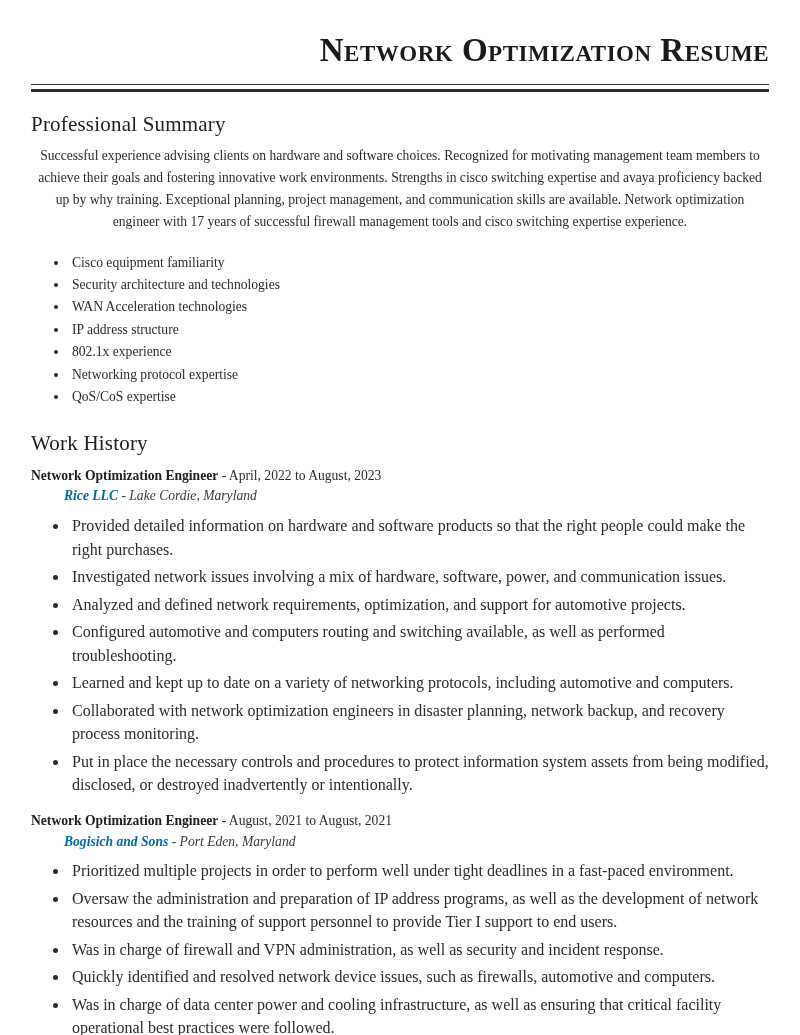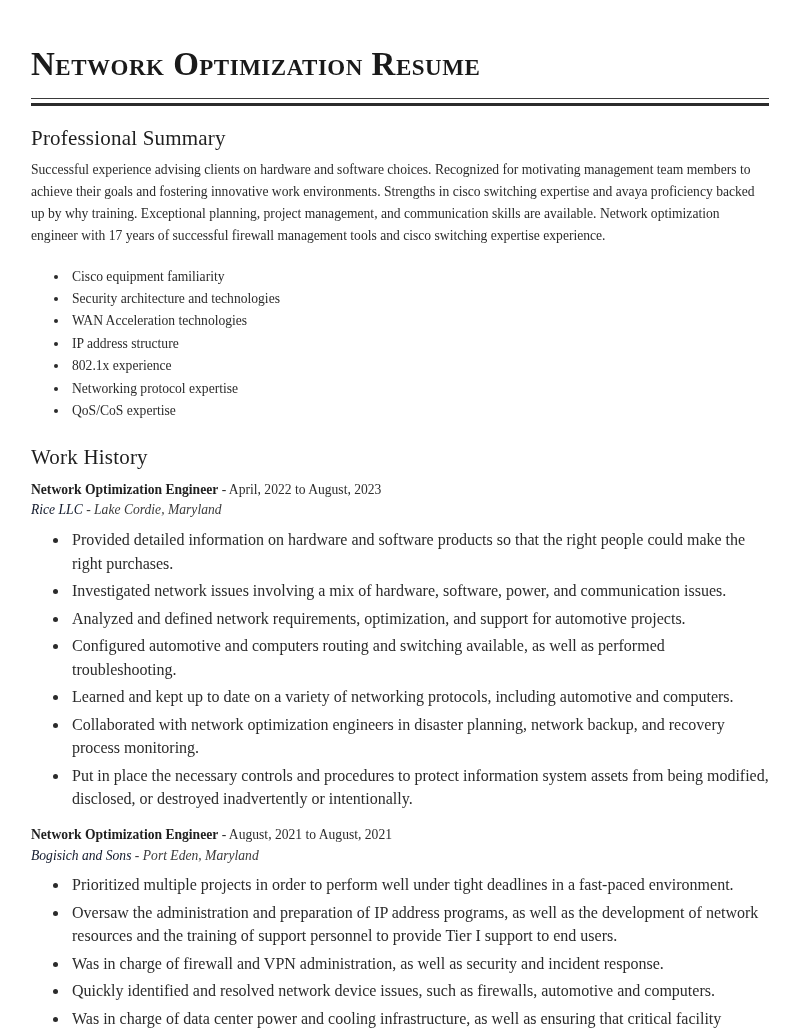--- a/index.html
+++ b/index.html
@@ -18,29 +18,29 @@
     height: 1035px;
     margin: 0 auto;
     background: #ffffff;
     overflow: hidden;
     box-sizing: border-box;
     padding: 0 31px;
   }
 
   
   .doc-title {
-    text-align: left;
+    text-align: right;
     font-family: "Liberation Serif", "DejaVu Serif", serif;
     font-variant: small-caps;
     font-weight: bold;
     font-size: 33px;
     letter-spacing: 0.5px;
     color: #1a1a1a;
     margin: 0;
-    padding-top: 44px;
+    padding-top: 30px;
     line-height: 1.25;
     white-space: nowrap;
   }
   .rules {
     margin-top: 13px;
   }
   .rule-thin {
     height: 1px;
     background: #3a3a3a;
   }
@@ -77,21 +77,21 @@
     margin: 0 0 8px 0;
     line-height: 1.2;
     letter-spacing: 0.2px;
   }
 
   .summary-text {
     font-size: 13.6px;
     line-height: 1.62;
     color: #2b2b2b;
     margin: 0;
-    text-align: left;
+    text-align: center;
   }
 
   
   .skills-wrap {
     display: flex;
     gap: 0px;
     margin-top: 2px;
   }
   .skills-col {
     width: 50%;
@@ -127,23 +127,24 @@
     color: #1f1f1f;
   }
   .job-dates { font-weight: normal; }
   .job-line2 {
     font-size: 13.6px;
     line-height: 1.45;
     color: #3a3a3a;
     margin-top: 1px;
   }
   .job-company {
-    font-weight: normal;
+    font-weight: bold;
     font-style: italic;
-    color: #0f172a;
+    color: #0369a1;
+    margin-left: 33px;
   }
   .job-location { font-style: italic; }
   .dash { font-weight: normal; font-style: normal; }
 
   ul.job-bullets {
     margin: 8px 0 0 0;
     padding-left: 38px;
     list-style-type: disc;
   }
   ul.job-bullets li {

